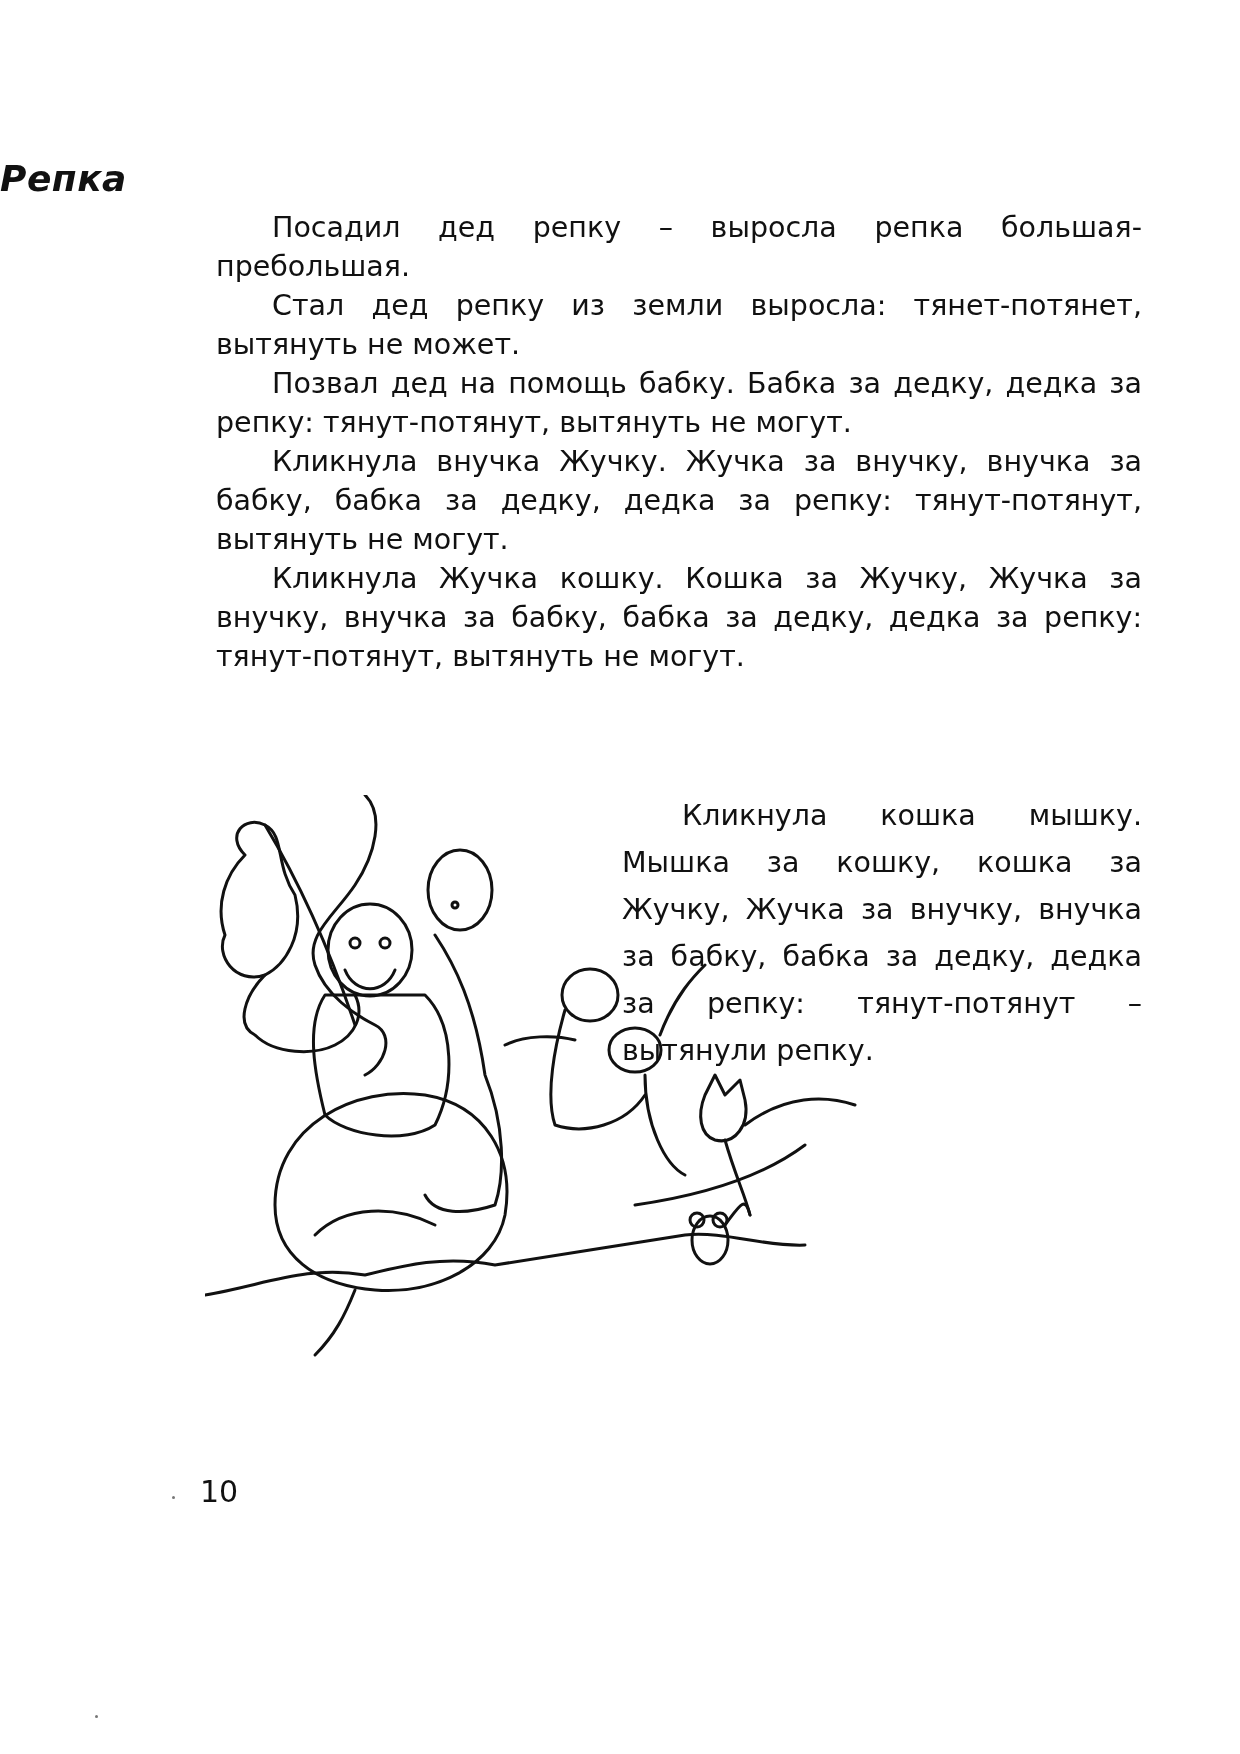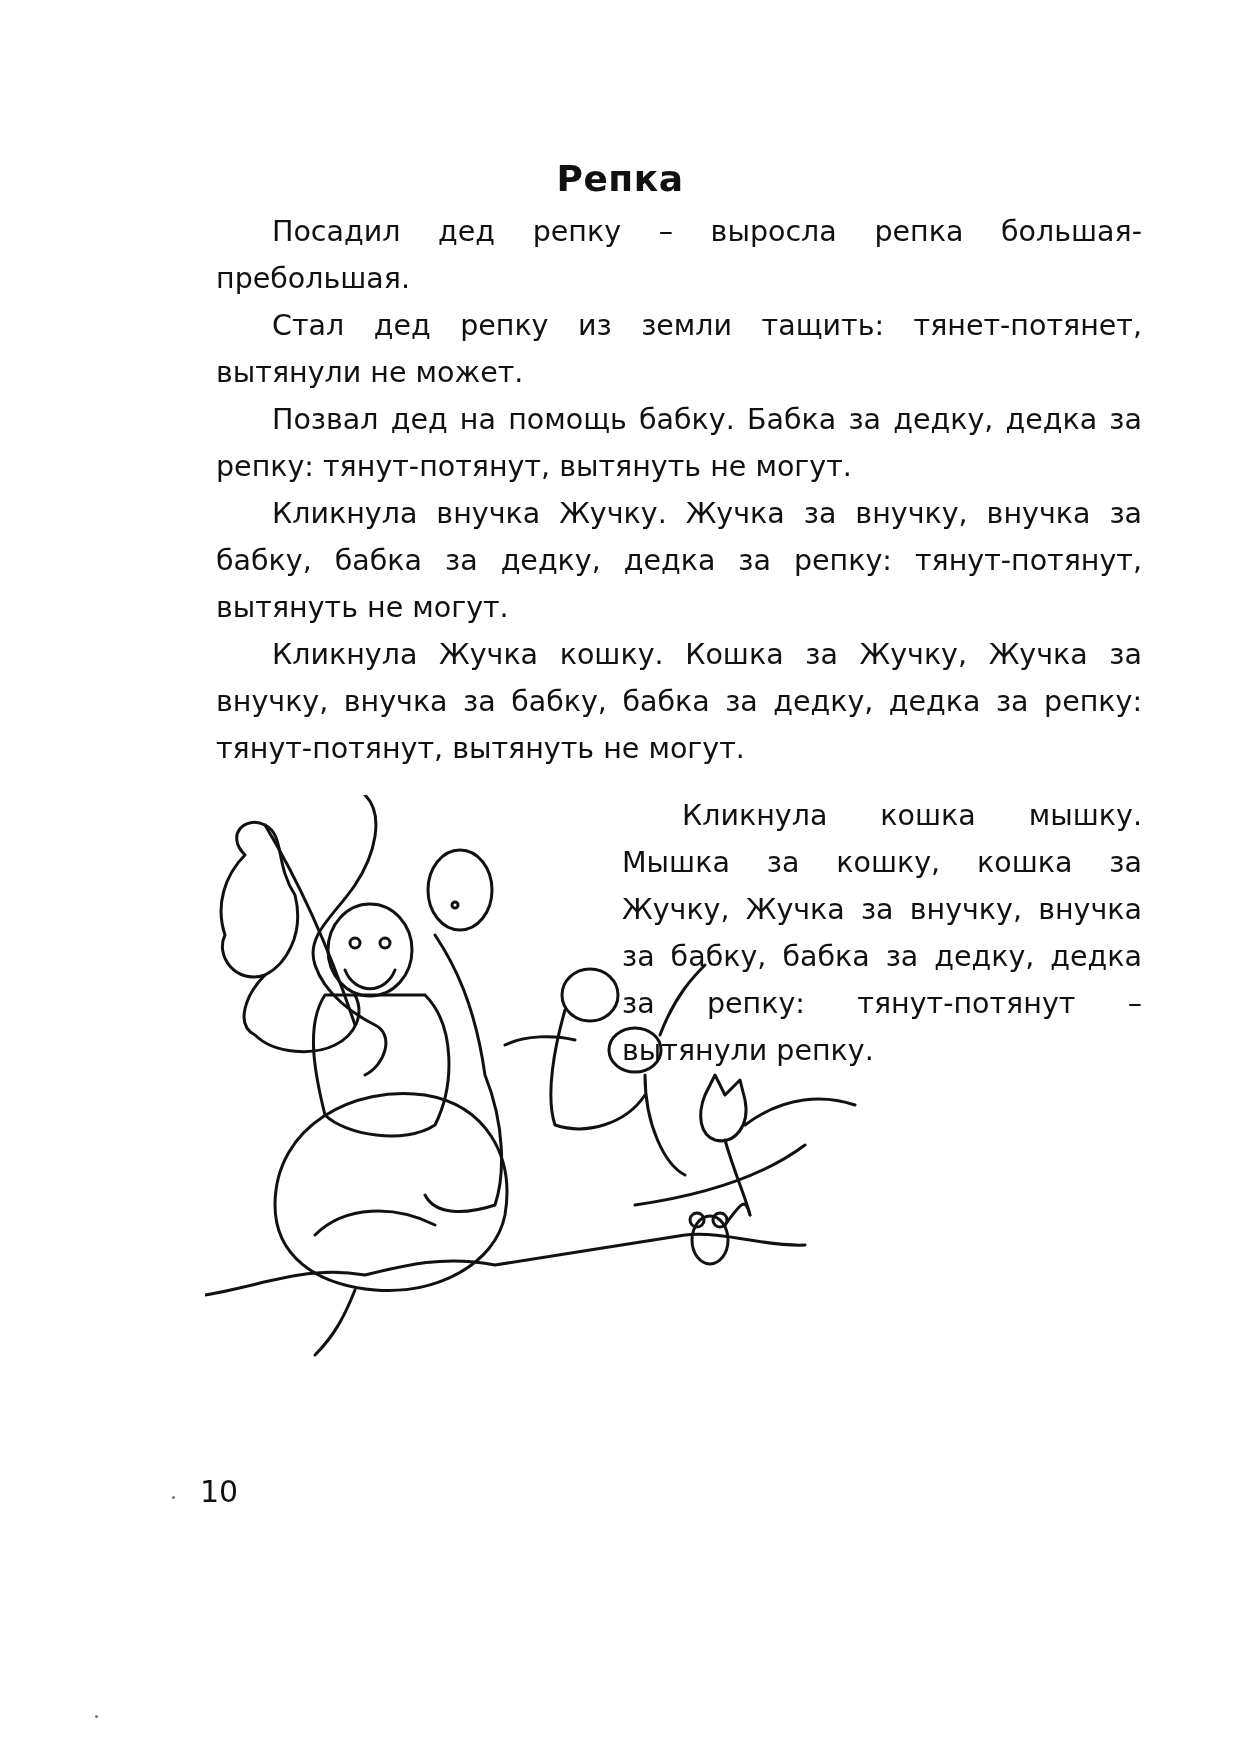--- a/index.html
+++ b/index.html
@@ -1,32 +1,32 @@
 <!DOCTYPE html>
 <html><head>
   <meta charset="utf-8">
   <style>
     html, body { margin:0; padding:0; background:#ffffff; }
     body { width:1240px; height:1754px; position:relative; overflow:hidden; color:#111; font-family:"DejaVu Sans", sans-serif; }
-    .title { position:absolute; left:0; width:1240px; top:158px; text-align:center; font-weight:bold; font-size:36px; letter-spacing:0.5px; }
-    .text { position:absolute; left:216px; width:926px; font-size:28.5px; line-height:47px; text-align:justify; }
+    .title { position:absolute; left:0; width:1240px; top:158px; text-align:left; font-weight:bold; font-size:36px; letter-spacing:0.5px;font-style:italic; }
+    .text { position:absolute; left:216px; width:926px; font-size:28.5px; line-height:39px; text-align:justify; }
     .p { margin:0 0 0 0; text-indent:56px; }
     .col { position:absolute; left:622px; width:520px; top:792px; font-size:28.5px; line-height:47px; text-align:justify; }
     .illustration { position:absolute; left:205px; top:795px; width:700px; height:650px; }
     .pagenum { position:absolute; left:200px; top:1474px; font-size:30px; font-weight:normal; }
     .speck { position:absolute; width:3px; height:3px; background:#777; border-radius:50%; }
   </style>
 </head>
 <body>
 
 <div class="title">Репка</div>
 
 <div class="text" style="top:208px;">
   <p class="p">Посадил дед репку – выросла репка большая-пребольшая.</p>
-  <p class="p">Стал дед репку из земли тащить: тянет-потянет, вытянули не может.</p>
+  <p class="p">Стал дед репку из земли выросла: тянет-потянет, вытянуть не может.</p>
   <p class="p">Позвал дед на помощь бабку. Бабка за дедку, дедка за репку: тянут-потянут, вытянуть не могут.</p>
   <p class="p">Кликнула внучка Жучку. Жучка за внучку, внучка за бабку, бабка за дедку, дедка за репку: тянут-потянут, вытянуть не могут.</p>
   <p class="p">Кликнула Жучка кошку. Кошка за Жучку, Жучка за внучку, внучка за бабку, бабка за дедку, дедка за репку: тянут-потянут, вытянуть не могут.</p>
 </div>
 
 <div class="col">
   <p class="p" style="text-indent:60px;">Кликнула кошка мышку. Мышка за кошку, кошка за Жучку, Жучка за внучку, внучка за бабку, бабка за дедку, дедка за репку: тянут-потянут – вытянули репку.</p>
 </div>
 
 <div class="illustration">

